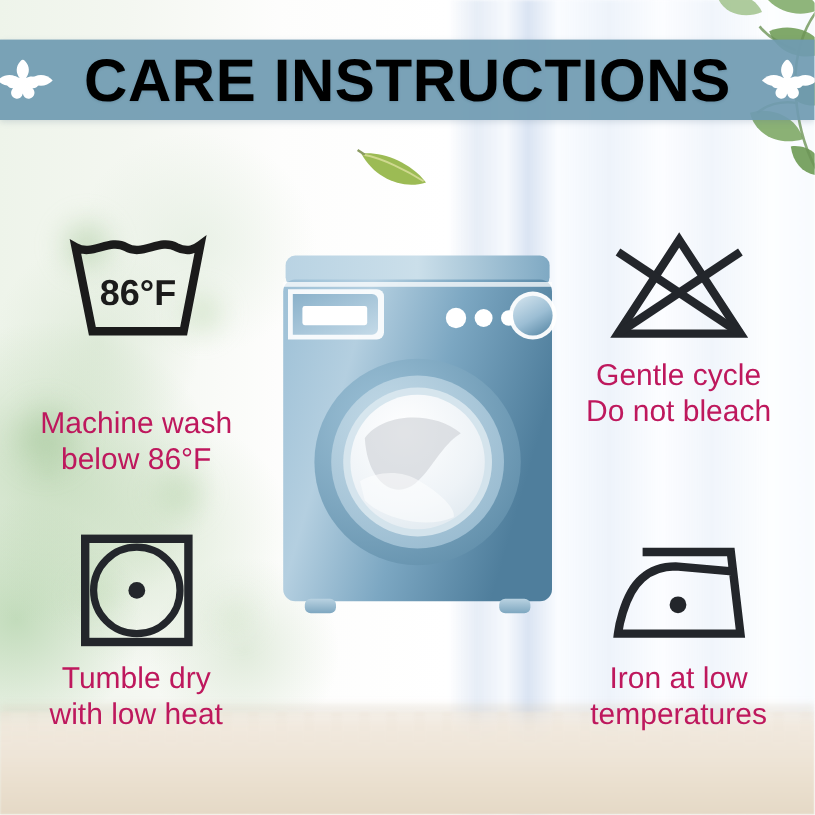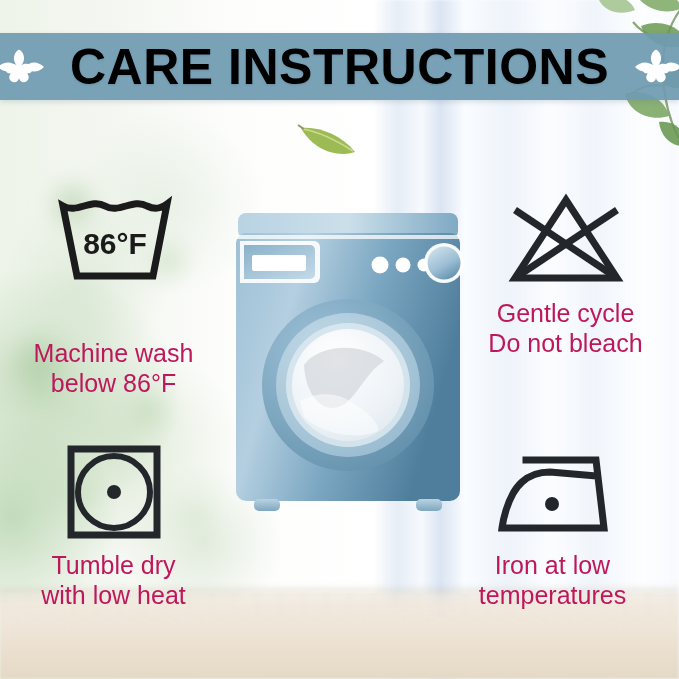--- a/index.html
+++ b/index.html
@@ -93,21 +93,21 @@
 
   
   .care{
     position:absolute;
     width:215px;
     display:flex; flex-direction:column; align-items:center;
   }
   .care-tl{ left:6px;   top:190px;gap:40px; }
   .care-tr{ left:458px; top:190px; }
   .care-bl{ left:6px;   top:442px; }
-  .care-br{ left:445px; top:442px; }
+  .care-br{ left:458px; top:442px; }
 
   .care-sym{ height:100px; display:flex; align-items:center; justify-content:center; }
   .care-label{
     margin-top:8px;
     text-align:center;
     color:#be185d;
     font-size:25px;
     line-height:30px;
     white-space:pre-line;
   }

